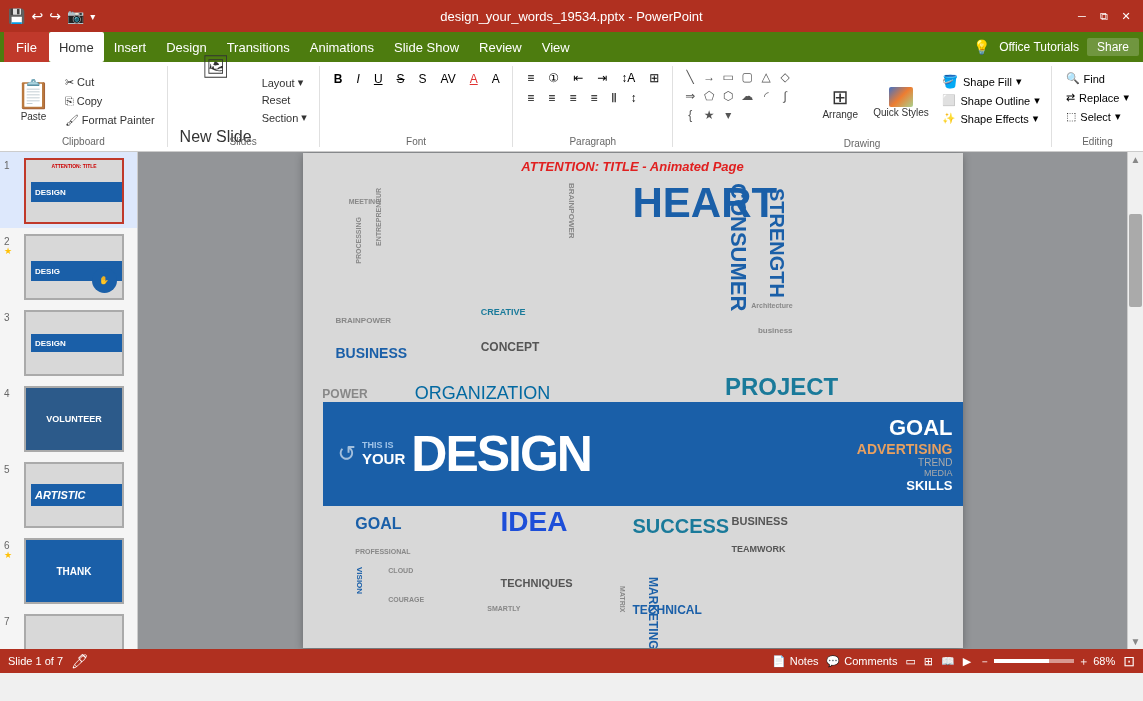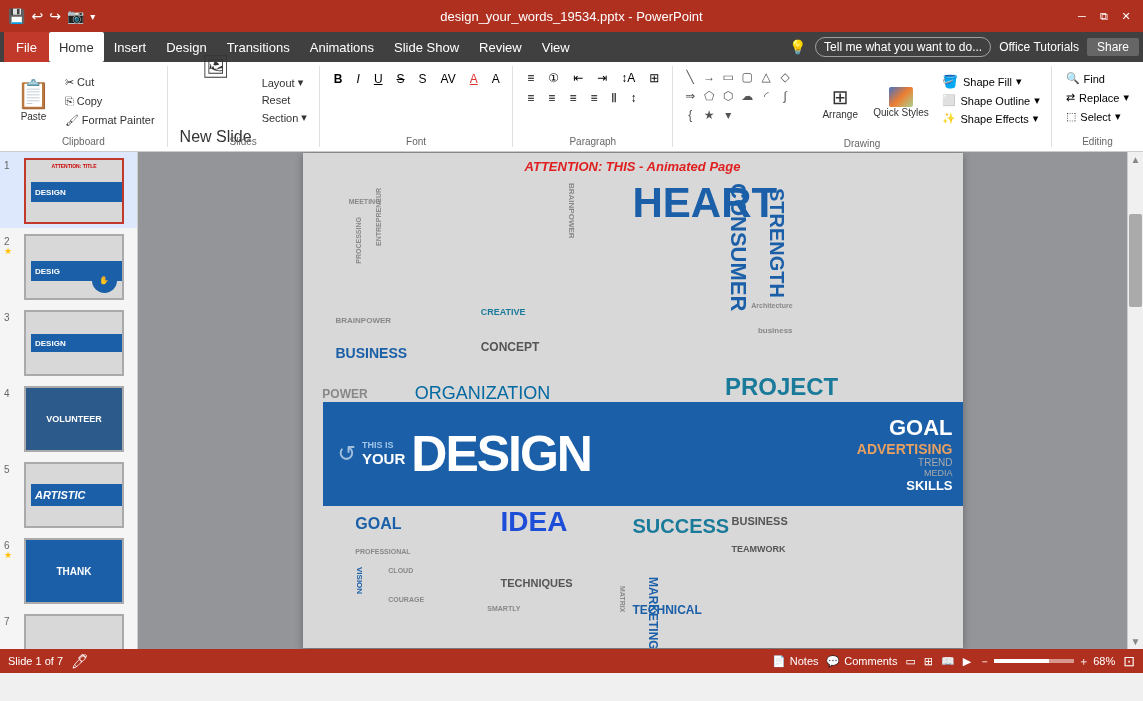--- a/index.html
+++ b/index.html
@@ -13,21 +13,21 @@
       align-items: center;
       padding: 0 8px;
       color: white;
     }
     #title-bar .window-controls { display: flex; gap: 4px; margin-left: auto; }
     #title-bar .win-btn { width: 18px; height: 18px; display: flex; align-items: center; justify-content: center; font-size: 11px; color: white; cursor: pointer; }
     #title-bar .title-text { position: absolute; left: 50%; transform: translateX(-50%); color: white; font-size: 13px; }
 
     
     #menu-bar {
-      background: #404040;
+      background: #4d7c0f;
       height: 30px;
       display: flex;
       align-items: center;
       padding: 0 4px;
       justify-content: space-between;
     }
     #menu-bar .menu-file { background: #c0392b; color: white; padding: 4px 12px; height: 100%; display: flex; align-items: center; font-size: 13px; cursor: pointer; }
     #menu-bar .menu-item { color: white; padding: 4px 10px; font-size: 13px; cursor: pointer; height: 100%; display: flex; align-items: center; border-radius: 2px; }
     #menu-bar .menu-item.active { background: white; color: #333; }
     #menu-bar .right-items { margin-left: auto; display: flex; align-items: center; gap: 8px; color: white; font-size: 13px; }
@@ -322,23 +322,20 @@
   <div class="menu-item active">Home</div>
   <div class="menu-item">Insert</div>
   <div class="menu-item">Design</div>
   <div class="menu-item">Transitions</div>
   <div class="menu-item">Animations</div>
   <div class="menu-item">Slide Show</div>
   <div class="menu-item">Review</div>
   <div class="menu-item">View</div>
   <div class="right-items">
     <span style="font-size:14px;">💡</span>
-    <div class="tell-me-box">
-      <span>Tell me what you want to do...</span>
-    </div>
     <span style="cursor:pointer;font-size:12px;">Office Tutorials</span>
     <span style="background:rgba(255,255,255,0.2);padding:2px 10px;border-radius:2px;cursor:pointer;font-size:12px;">Share</span>
   </div>
 </div>
 
 <div id="ribbon">
 
   <div class="ribbon-group">
     <div class="ribbon-group-content">
       <div class="ribbon-btn" style="height:68px;padding:4px 8px;">
@@ -571,21 +568,21 @@
         <div style="width:100%;height:100%;background:#d8d8d8;position:relative;overflow:hidden;">
         </div>
       </div>
     </div>
   </div>
 
   <div id="slide-content">
     <div class="slide-canvas">
       <div class="slide-main">
 
-        <div class="slide-title-text">ATTENTION: THIS - Animated Page</div>
+        <div class="slide-title-text">ATTENTION: TITLE - Animated Page</div>
 
         <div class="word-cloud" style="position:relative;flex:1;">
 
           <span style="position:absolute;left:7%;top:5%;font-size:7px;color:#888;font-weight:bold;">MEETING</span>
           <span style="position:absolute;left:8%;top:9%;font-size:7px;color:#888;font-weight:bold;writing-mode:vertical-rl;transform:rotate(180deg);">PROCESSING</span>
           <span style="position:absolute;left:11%;top:3%;font-size:7px;color:#888;font-weight:bold;writing-mode:vertical-rl;transform:rotate(180deg);">ENTREPRENEUR</span>
           <span style="position:absolute;left:40%;top:2%;font-size:8px;color:#888;font-weight:bold;writing-mode:vertical-rl;">BRAINPOWER</span>
           <span style="position:absolute;left:50%;top:1%;font-size:42px;color:#1a5fa8;font-weight:900;">HEART</span>
           <span style="position:absolute;left:64%;top:2%;font-size:22px;color:#1a5fa8;font-weight:bold;writing-mode:vertical-rl;">CONSUMER</span>
           <span style="position:absolute;left:70%;top:3%;font-size:20px;color:#1a5fa8;font-weight:bold;writing-mode:vertical-rl;">STRENGTH</span>

